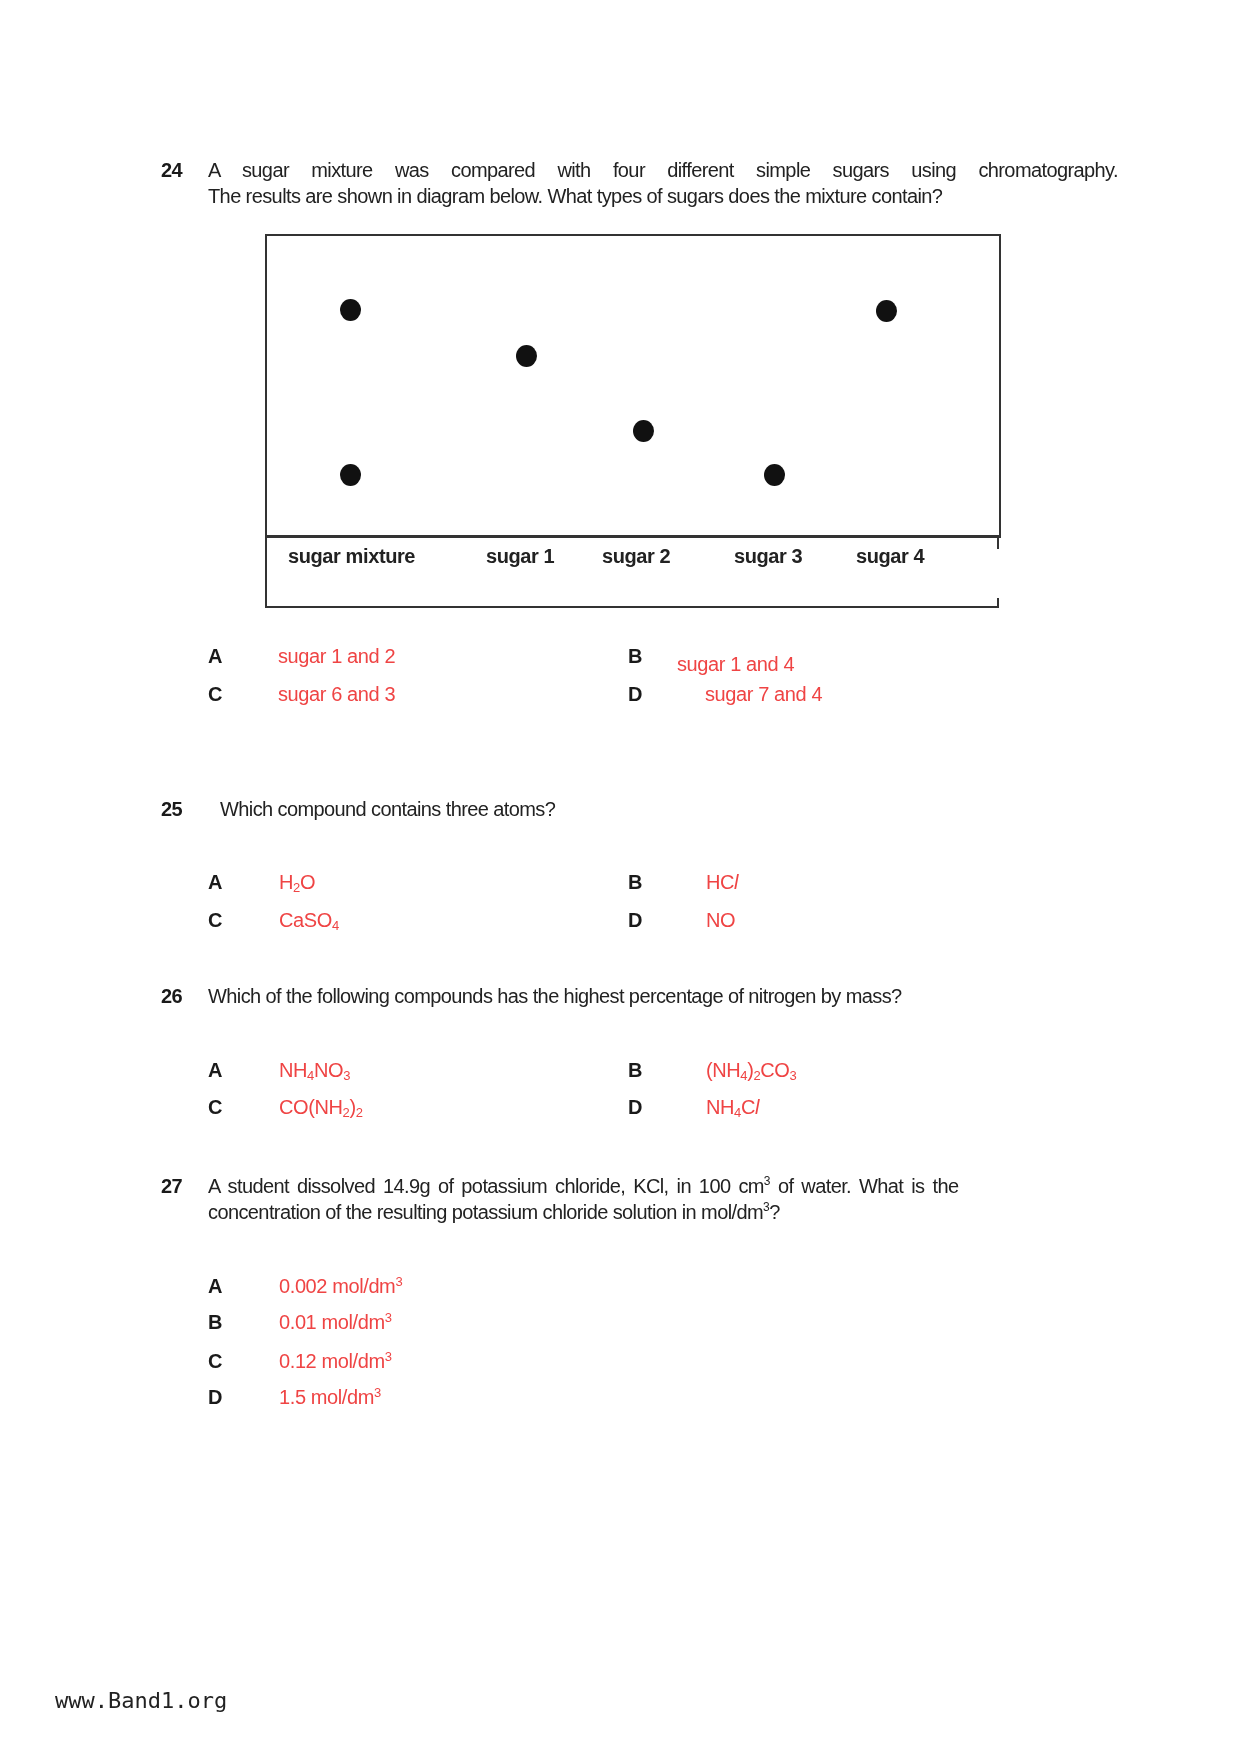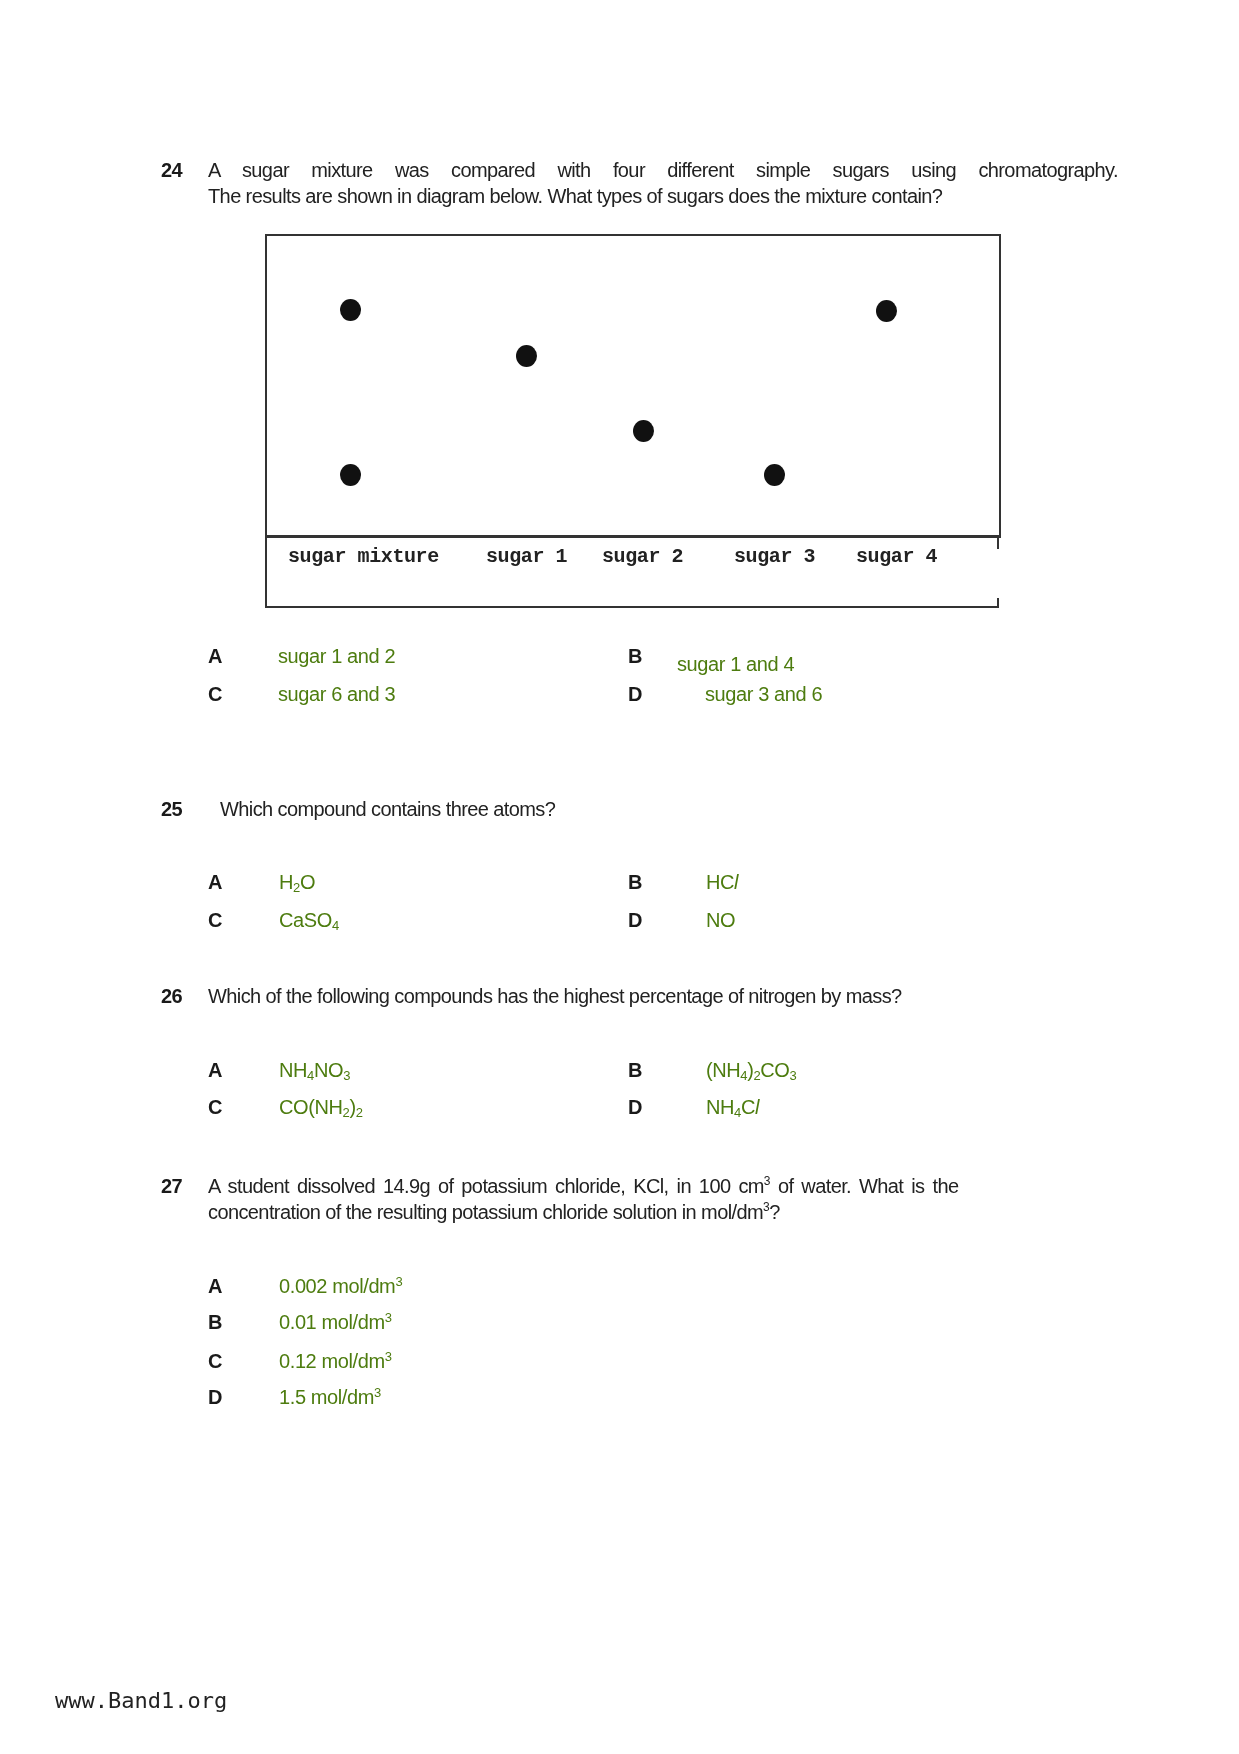--- a/index.html
+++ b/index.html
@@ -2,24 +2,24 @@
 <html><head>
 <meta charset="utf-8">
 <style>
   html, body { margin: 0; padding: 0; background: #ffffff; }
   body { width: 1239px; height: 1754px; position: relative; overflow: hidden;
          font-family: "Liberation Sans", sans-serif; color: #1a1a1a; }
   .abs { position: absolute; white-space: nowrap; }
   .qnum { font-weight: bold; font-size: 20px; color: #1a1a1a; letter-spacing: -0.5px; }
   .qtext { font-size: 20px; color: #222; letter-spacing: -0.6px; line-height: 26px; }
   .opt-letter { font-weight: bold; font-size: 20px; color: #1a1a1a; }
-  .opt-text { font-size: 20px; color: #4d7c0f; letter-spacing: -0.4px; }
+  .opt-text { font-size: 20px; color: #ef4444; letter-spacing: -0.4px; }
   .opt-text sub { font-size: 13px; vertical-align: -3px; line-height: 0; }
   .opt-text sup { font-size: 13px; vertical-align: 7px; line-height: 0; }
-  .diagram { position: absolute; left: 265px; top: 234px; width: 822px; height: 375px; font-family: Liberation Mono, monospace; }
+  .diagram { position: absolute; left: 265px; top: 234px; width: 822px; height: 375px; }
   .diagram .box-top { position: absolute; left: 0; top: 0; width: 732px; height: 299px;
                       border: 2px solid #333; border-bottom: 3px solid #333; box-sizing: content-box; }
   .diagram .box-left-ext { position: absolute; left: 0; top: 301px; width: 2px; height: 72px; background: #333; }
   .diagram .box-bottom { position: absolute; left: 0; top: 372px; width: 734px; height: 2px; background: #333; }
   .diagram .box-right-tick { position: absolute; left: 732px; top: 301px; width: 2px; height: 14px; background: #333; }
   .diagram .box-right-tick2 { position: absolute; left: 732px; top: 364px; width: 2px; height: 10px; background: #333; }
   .spot { position: absolute; width: 21px; height: 22px; border-radius: 50%; background: #111; }
   .lane-label { position: absolute; top: 311px; font-weight: bold; font-size: 20px; color: #222; letter-spacing: -0.4px; }
   .footer { font-family: "DejaVu Sans Mono", monospace; font-size: 22px; color: #222; }
 </style>
@@ -51,21 +51,21 @@
   <div class="lane-label" style="left:591px;">sugar 4</div>
 </div>
 
 <div class="abs opt-letter" style="left:208px; top:645px;">A</div>
 <div class="abs opt-text" style="left:278px; top:645px;">sugar 1 and 2</div>
 <div class="abs opt-letter" style="left:628px; top:645px;">B</div>
 <div class="abs opt-text" style="left:677px; top:645px;margin-top:8px;">sugar 1 and 4</div>
 <div class="abs opt-letter" style="left:208px; top:683px;">C</div>
 <div class="abs opt-text" style="left:278px; top:683px;">sugar 6 and 3</div>
 <div class="abs opt-letter" style="left:628px; top:683px;">D</div>
-<div class="abs opt-text" style="left:705px; top:683px;">sugar 3 and 6</div>
+<div class="abs opt-text" style="left:705px; top:683px;">sugar 7 and 4</div>
 
 <div class="abs qnum" style="left:161px; top:798px;">25</div>
 <div class="abs qtext" style="left:208px; top:796px;margin-left:12px;">Which compound contains three atoms?</div>
 
 <div class="abs opt-letter" style="left:208px; top:871px;">A</div>
 <div class="abs opt-text" style="left:279px; top:871px;"><span>H</span><sub>2</sub><span>O</span></div>
 <div class="abs opt-letter" style="left:628px; top:871px;">B</div>
 <div class="abs opt-text" style="left:706px; top:871px;"><span>HC</span><i>l</i></div>
 <div class="abs opt-letter" style="left:208px; top:909px;">C</div>
 <div class="abs opt-text" style="left:279px; top:909px;"><span>CaSO</span><sub>4</sub></div>

